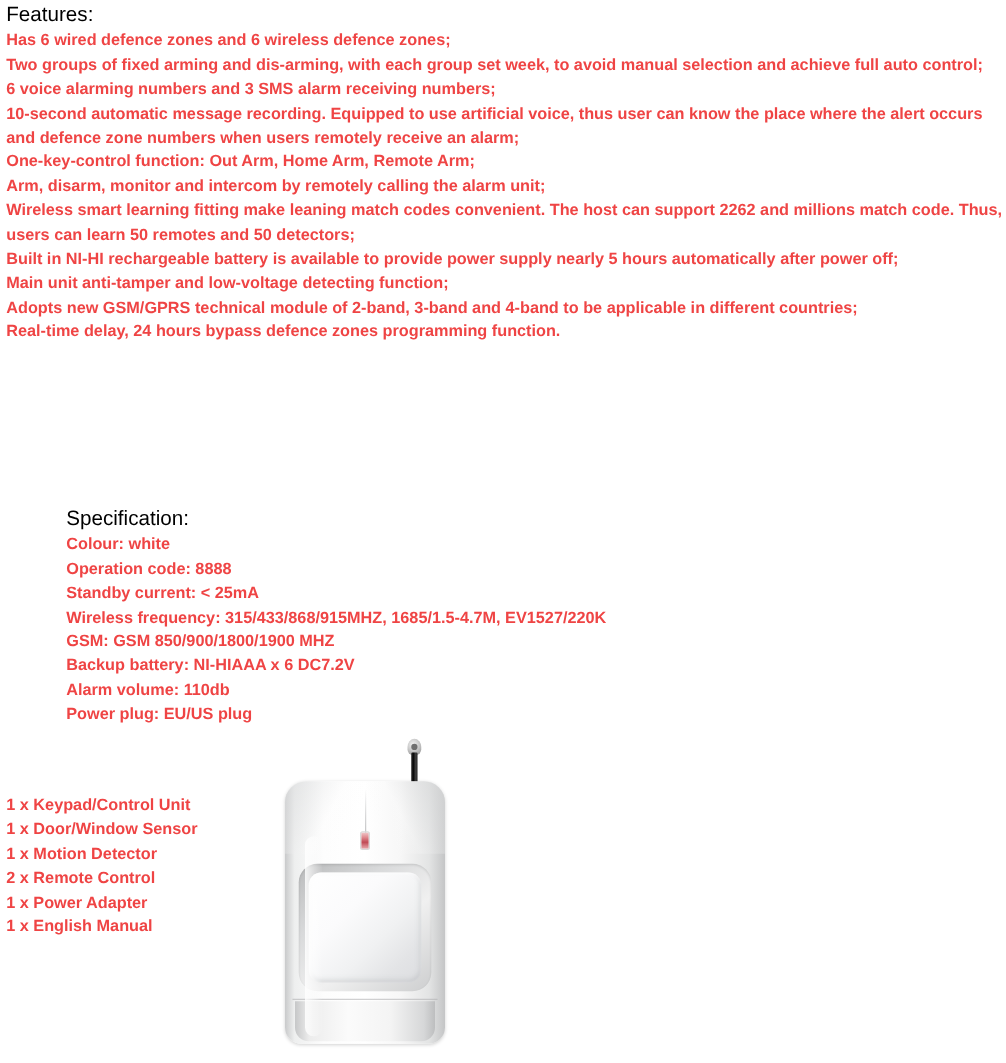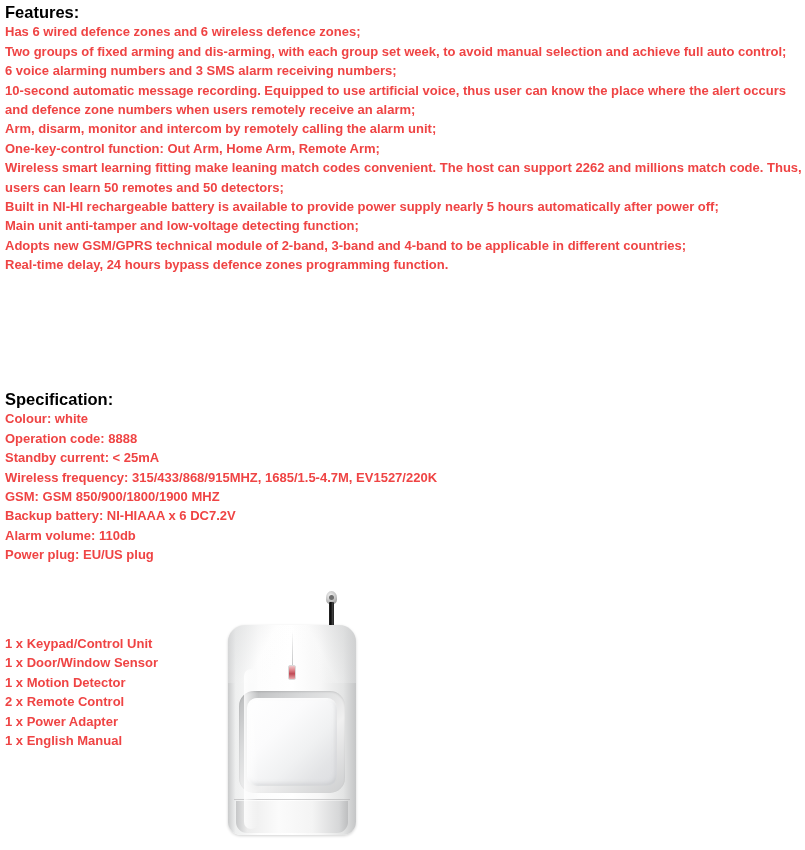--- a/index.html
+++ b/index.html
@@ -22,21 +22,21 @@
     height: 850px;
   }
 
   
   .section {
     position: absolute;
     left: 5px;
   }
 
   .heading {
-    font-weight: bold;
+    font-weight: normal;
     font-size: 16.5px;
     line-height: 19.4px;
     color: #000;
     margin: 0;
   }
 
   .body-line {
     font-size: 13px;
     line-height: 19.4px;
     color: #ef4444;
@@ -48,22 +48,23 @@
   
   #features-block {
     top: 3px;
     width: 800px;
   }
   #features-block .body-line {
     white-space: normal;
   }
 
   #spec-block {
-    top: 390px;
+    top: 406px;
     width: 700px;
+    margin-left: 48px;
   }
 
   #package-block {
     top: 634px;
     width: 230px;
   }
 
   
   #promo-block {
     position: absolute;
@@ -240,22 +241,22 @@
 <body>
 
 <div class="page">
 
   <div class="section" id="features-block">
     <p class="heading">Features:</p>
     <p class="body-line">Has 6 wired defence zones and 6 wireless defence zones;</p>
     <p class="body-line">Two groups of fixed arming and dis-arming, with each group set week, to avoid manual selection and achieve full auto control;</p>
     <p class="body-line">6 voice alarming numbers and 3 SMS alarm receiving numbers;</p>
     <p class="body-line">10-second automatic message recording. Equipped to use artificial voice, thus user can know the place where the alert occurs and defence zone numbers when users remotely receive an alarm;</p>
+    <p class="body-line">One-key-control function: Out Arm, Home Arm, Remote Arm;</p>
     <p class="body-line">Arm, disarm, monitor and intercom by remotely calling the alarm unit;</p>
-    <p class="body-line">One-key-control function: Out Arm, Home Arm, Remote Arm;</p>
     <p class="body-line">Wireless smart learning fitting make leaning match codes convenient. The host can support 2262 and millions match code. Thus, users can learn 50 remotes and 50 detectors;</p>
     <p class="body-line">Built in NI-HI rechargeable battery is available to provide power supply nearly 5 hours automatically after power off;</p>
     <p class="body-line">Main unit anti-tamper and low-voltage detecting function;</p>
     <p class="body-line">Adopts new GSM/GPRS technical module of 2-band, 3-band and 4-band to be applicable in different countries;</p>
     <p class="body-line">Real-time delay, 24 hours bypass defence zones programming function.</p>
   </div>
 
   <div class="section" id="spec-block">
     <p class="heading">Specification:</p>
     <p class="body-line">Colour: white</p>

